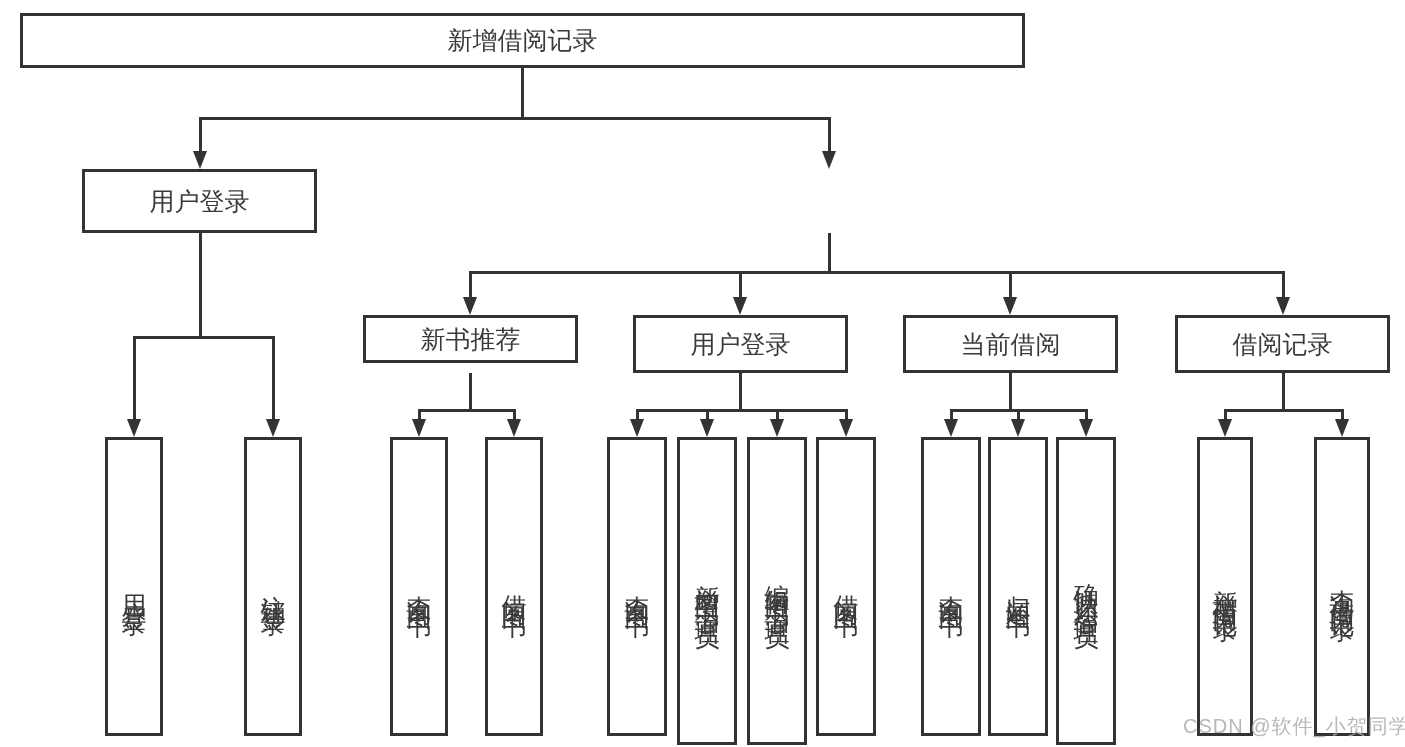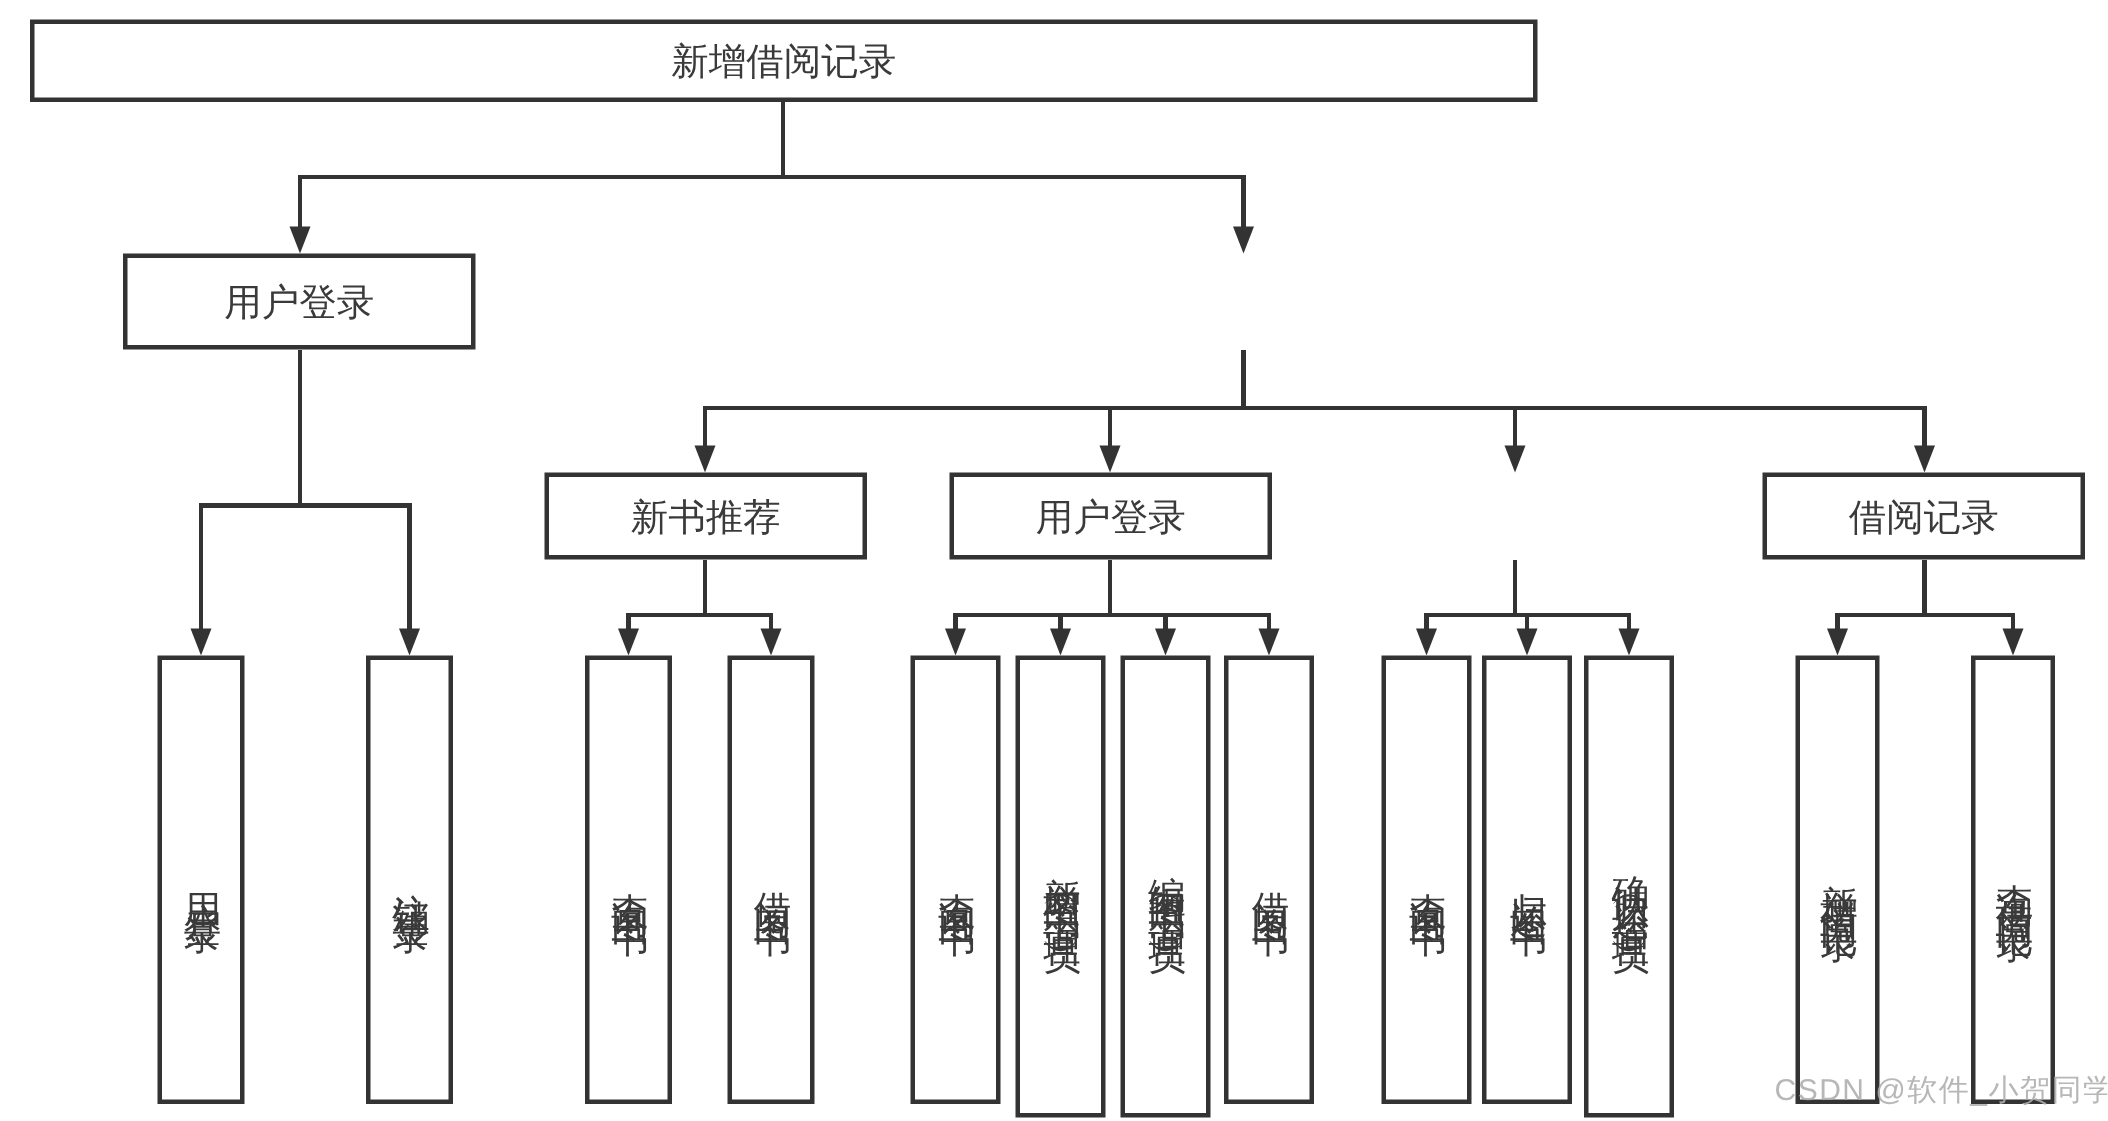--- a/index.html
+++ b/index.html
@@ -97,25 +97,28 @@
   </svg>
 
   <div class="box" style="left:20px;top:13px;width:1005px;height:55px;">
     <span>新增借阅记录</span>
   </div>
 
   <div class="box" style="left:82px;top:169px;width:235px;height:64px;">
     <span>用户登录</span>
   </div>
 
-  <div class="box" style="left:363px;top:315px;width:215px;height:58px;">
+  <div class="box" style="left:363px;top:315px;width:215px;height:48px;">
     <span>新书推荐</span>
   </div>
   <div class="box" style="left:633px;top:315px;width:215px;height:58px;">
     <span>用户登录</span>
+  </div>
+  <div class="box" style="left:903px;top:315px;width:215px;height:58px;">
+    <span>当前借阅</span>
   </div>
   <div class="box" style="left:1175px;top:315px;width:215px;height:58px;">
     <span>借阅记录</span>
   </div>
 
   <div class="vbox" style="left:105px;top:437px;width:58px;height:299px;">
     <span class="vtext">用户登录</span>
   </div>
   <div class="vbox" style="left:244px;top:437px;width:58px;height:299px;">
     <span class="vtext">注销登录</span>

